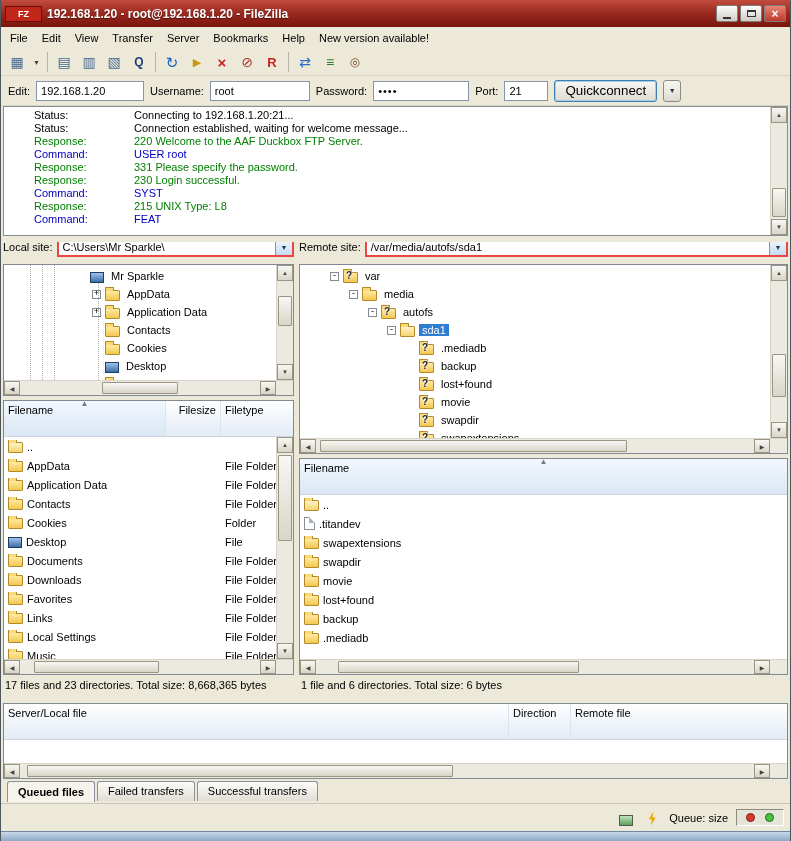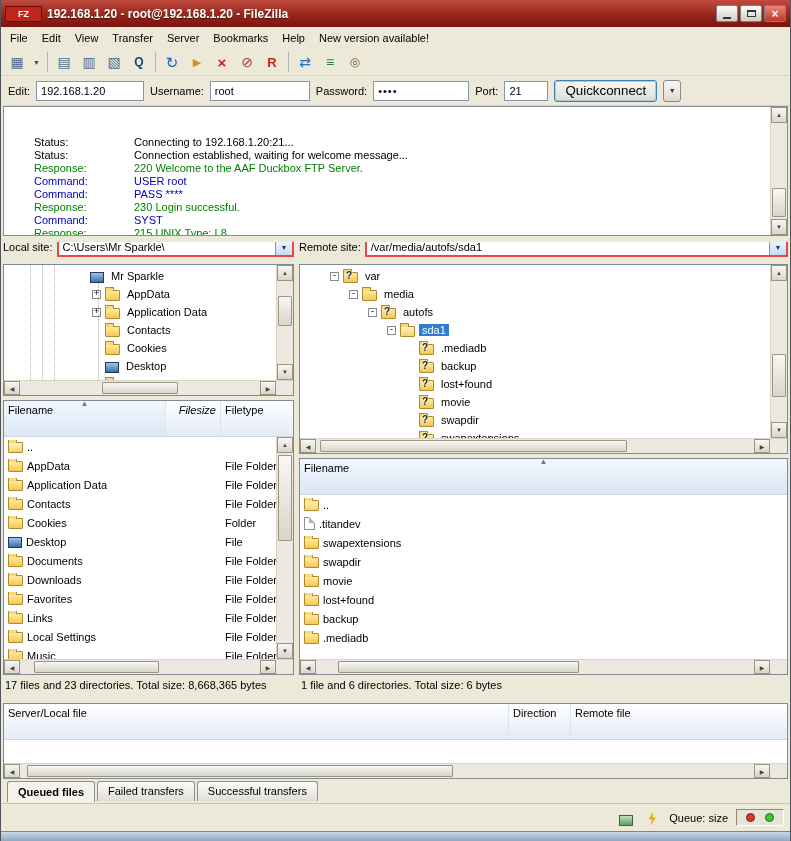--- a/index.html
+++ b/index.html
@@ -69,21 +69,21 @@
     background:linear-gradient(#f7f7f4,#dedbd1); box-shadow:inset 0 0 0 1px #a8cbe8; white-space:nowrap; }
   .qc-dd { width:18px; height:22px; border:1px solid #8a8a8a; border-radius:3px;
     background:linear-gradient(#f7f7f4,#dedbd1); display:flex; align-items:center; justify-content:center; }
   .qc-dd::before { content:"▼"; font-size:7px; color:#333; }
 
   
   .logbox { height:130px; flex:none; margin:0 2px; background:#fff; border:1px solid #898c95;
     display:flex; overflow:hidden; }
   .log-lines { flex:1; padding:2px 0 0 30px; overflow:hidden; }
   .log-line { height:13px; line-height:13px; white-space:nowrap; }
-  .ll { display:inline-block; width:100px;margin-top:27px; }
+  .ll { display:inline-block; width:100px; }
   .log-line.cmd { color:#0000bf; }
   .log-line.resp { color:#007f00; }
 
   
   .vscroll { width:17px; flex:none; background:#ece9e0; border-left:1px solid #d8d4c8;
     display:flex; flex-direction:column; }
   .hscroll { height:15px; background:#ece9e0; border-top:1px solid #d8d4c8; display:flex; flex:1; }
   .hscroll-row { display:flex; flex:none; }
   .sbb { background:linear-gradient(#f8f7f3,#d9d5c9); border:1px solid #9a9482; color:#44423a;
     display:flex; align-items:center; justify-content:center; flex:none; }
@@ -146,21 +146,21 @@
     border-style:solid; border-width:3px; border-color:#fff #fff #aab1bb #aab1bb; }
 
   
   .list-box { flex:1; }
   .lheader { height:36px; flex:none; display:flex; background:linear-gradient(#fefefe,#eef3fa 60%,#e3ebf6);
     border-bottom:1px solid #cdd5e0; }
   .hcell { position:relative; padding:3px 4px; border-right:1px solid #dde3ea; white-space:nowrap; overflow:hidden; }
   .hcell.sorted { background:linear-gradient(#f1f7fd,#dbe7f5); }
   .hcell.sorted::after { content:"▲"; position:absolute; top:-2px; left:50%; transform:translateX(-50%);
     font-size:8px; color:#6b7c92; }
-  .w-name { width:162px; } .w-size { width:55px; text-align:right;font-style:italic; } .w-type { flex:1; border-right:none; }
+  .w-name { width:162px; } .w-size { width:55px; text-align:right; } .w-type { flex:1; border-right:none; }
   .w-full { flex:1; border-right:none; }
   .list-mid { flex:1; display:flex; overflow:hidden; }
   .lrows { flex:1; overflow:hidden; }
   .lrow { height:19px; display:flex; align-items:center; }
   .cell { padding:0 4px; display:flex; align-items:center; gap:4px; overflow:hidden; white-space:nowrap; }
   .cell.c-size { display:block; text-align:right; }
 
   .pane-status { height:22px; flex:none; padding:4px 2px 0 2px; white-space:nowrap; overflow:hidden; }
 
   
@@ -254,21 +254,21 @@
     <button class="qc-btn">Quickconnect</button>
     <span class="qc-dd"></span>
   </div>
 
   <div class="logbox">
     <div class="log-lines">
       <div class="log-line st"><span class="ll">Status:</span><span>Connecting to 192.168.1.20:21...</span></div>
       <div class="log-line st"><span class="ll">Status:</span><span>Connection established, waiting for welcome message...</span></div>
       <div class="log-line resp"><span class="ll">Response:</span><span>220 Welcome to the AAF Duckbox FTP Server.</span></div>
       <div class="log-line cmd"><span class="ll">Command:</span><span>USER root</span></div>
-      <div class="log-line cmd"><span class="ll">Command:</span><span>PASS ****</span></div>
+      <div class="log-line resp"><span class="ll">Response:</span><span>331 Please specify the password.</span></div>
       <div class="log-line resp"><span class="ll">Response:</span><span>230 Login successful.</span></div>
       <div class="log-line cmd"><span class="ll">Command:</span><span>SYST</span></div>
       <div class="log-line resp"><span class="ll">Response:</span><span>215 UNIX Type: L8</span></div>
       <div class="log-line cmd"><span class="ll">Command:</span><span>FEAT</span></div>
     </div>
     <div class="vscroll">
       <div class="sbb up"></div>
       <div class="sbtrack">
           <div class="sbthumb" style="bottom:2px; height:30%;"></div>
         </div>

